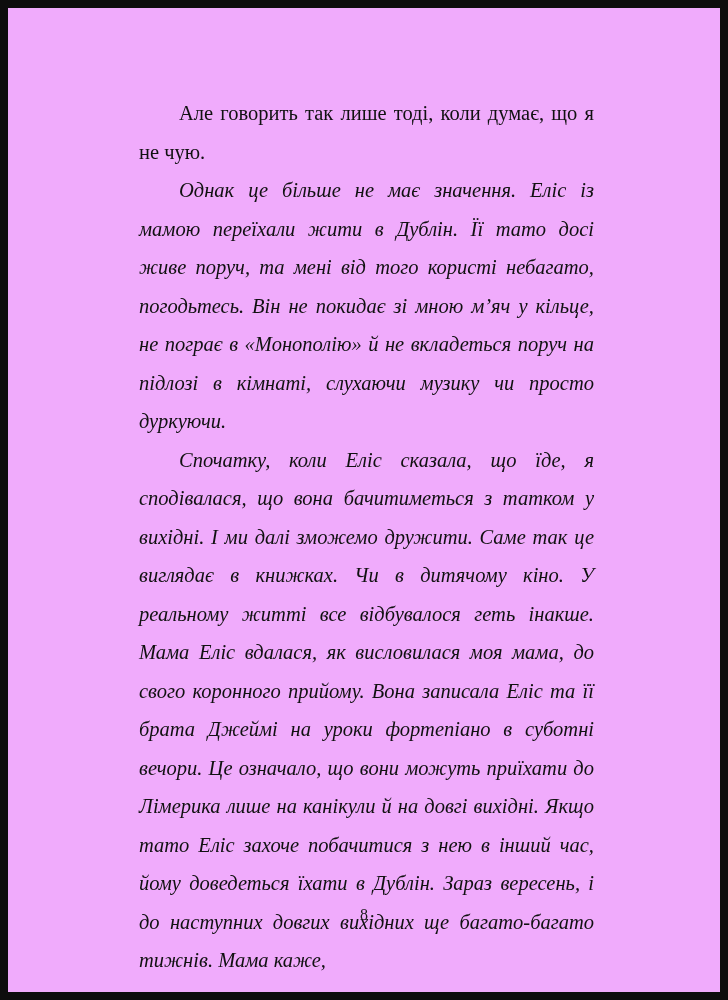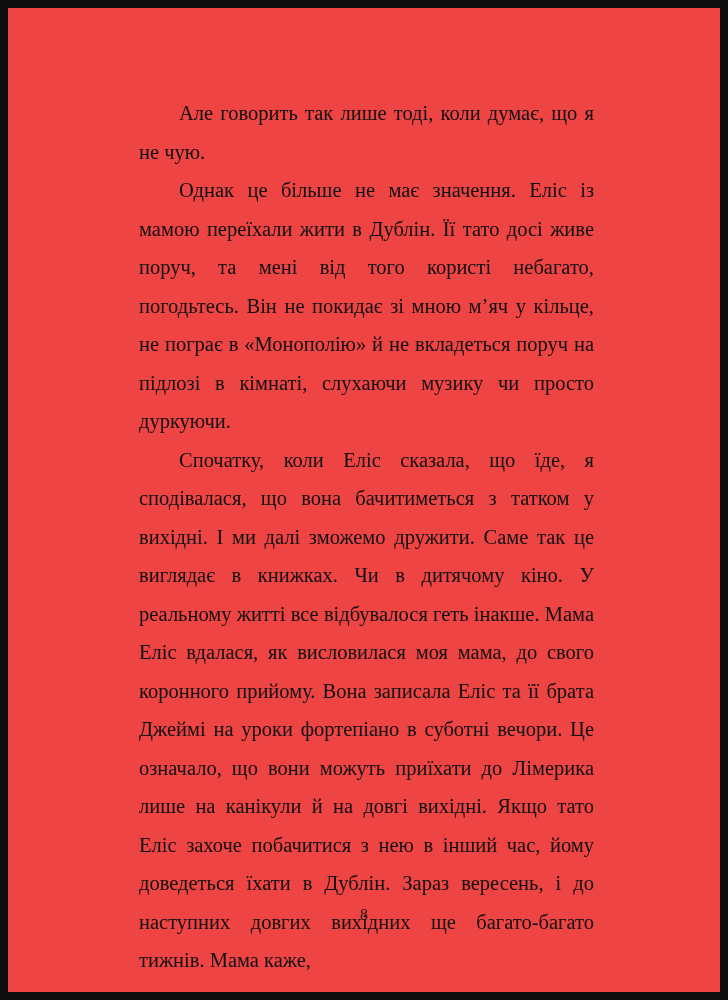--- a/index.html
+++ b/index.html
@@ -12,21 +12,21 @@
     background: #0d0d0d;
     font-family: "Liberation Serif", serif;
     overflow: hidden;
   }
   .page {
     position: absolute;
     left: 8px;
     top: 8px;
     width: 712px;
     height: 984px;
-    background: #ef4444;
+    background: #f0abfc;
     box-sizing: border-box;
   }
   .text-column {
     position: absolute;
     left: 131px;
     top: 86px;
     width: 455px;
   }
   .para {
     margin: 0;
@@ -34,20 +34,21 @@
     line-height: 38.5px;
     color: #111111;
     text-align: justify;
     text-indent: 40px;
     text-justify: inter-word;
     hyphens: manual;
     font-family: "Liberation Serif", serif;
   }
   .para + .para {
     margin-top: 0;
+    font-style: italic;
   }
   .folio {
     position: absolute;
     left: 0;
     right: 0;
     top: 898px;
     text-align: center;
     font-size: 16px;
     color: #1a1a1a;
     font-family: "Liberation Serif", serif;

